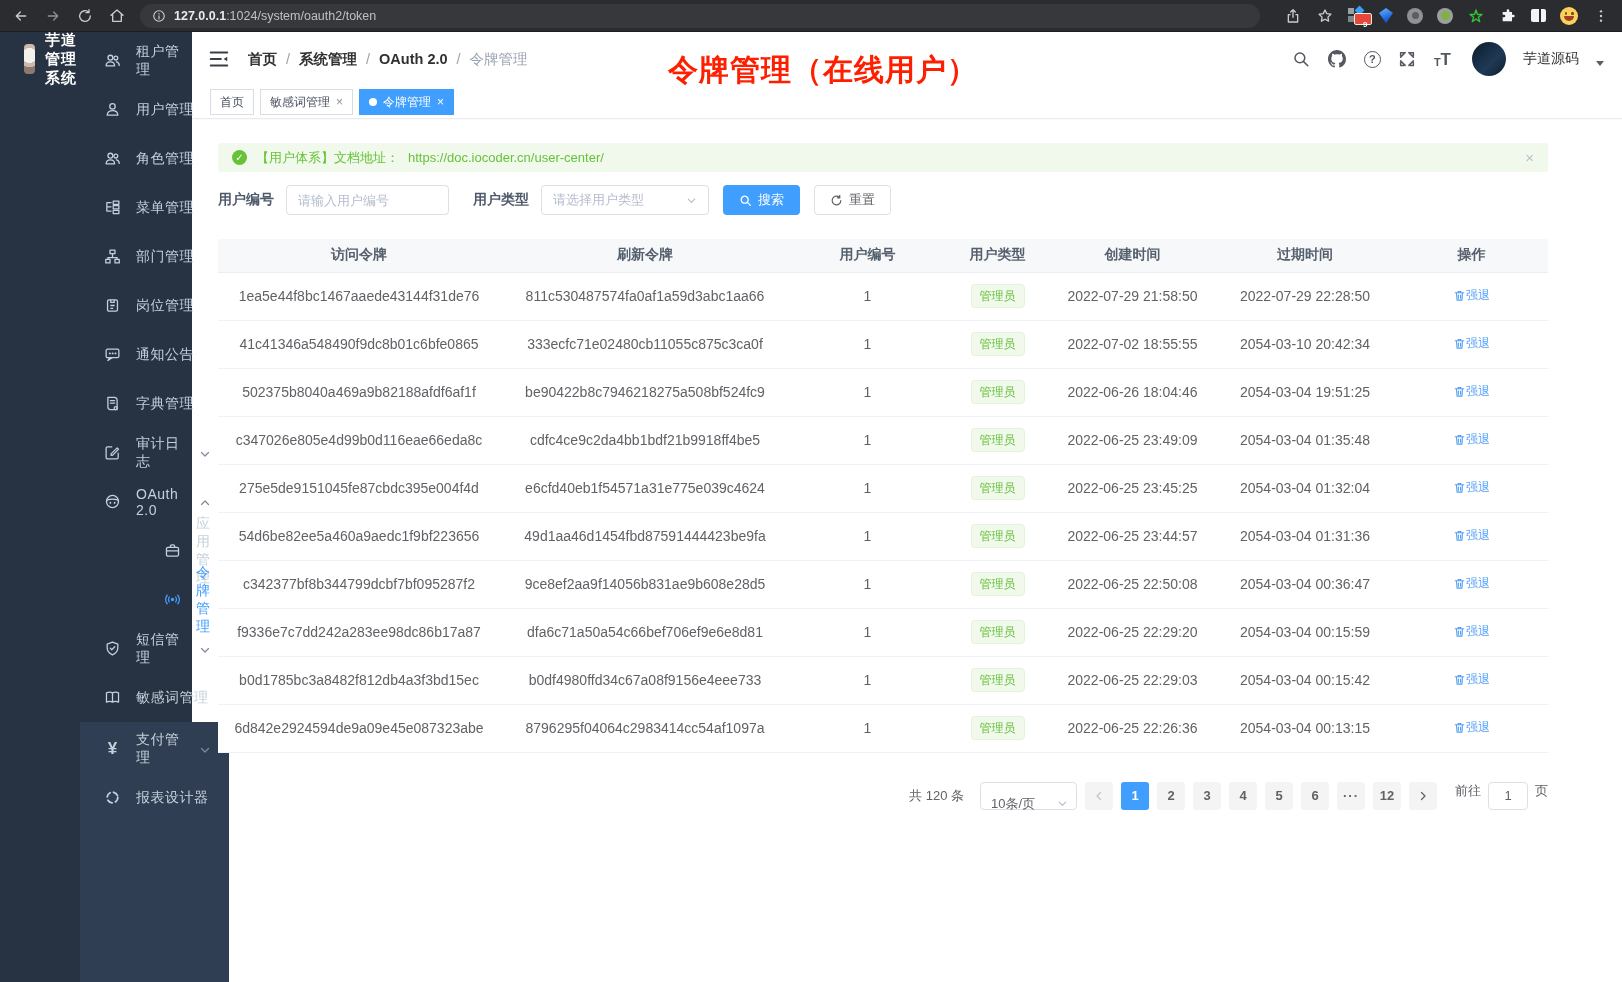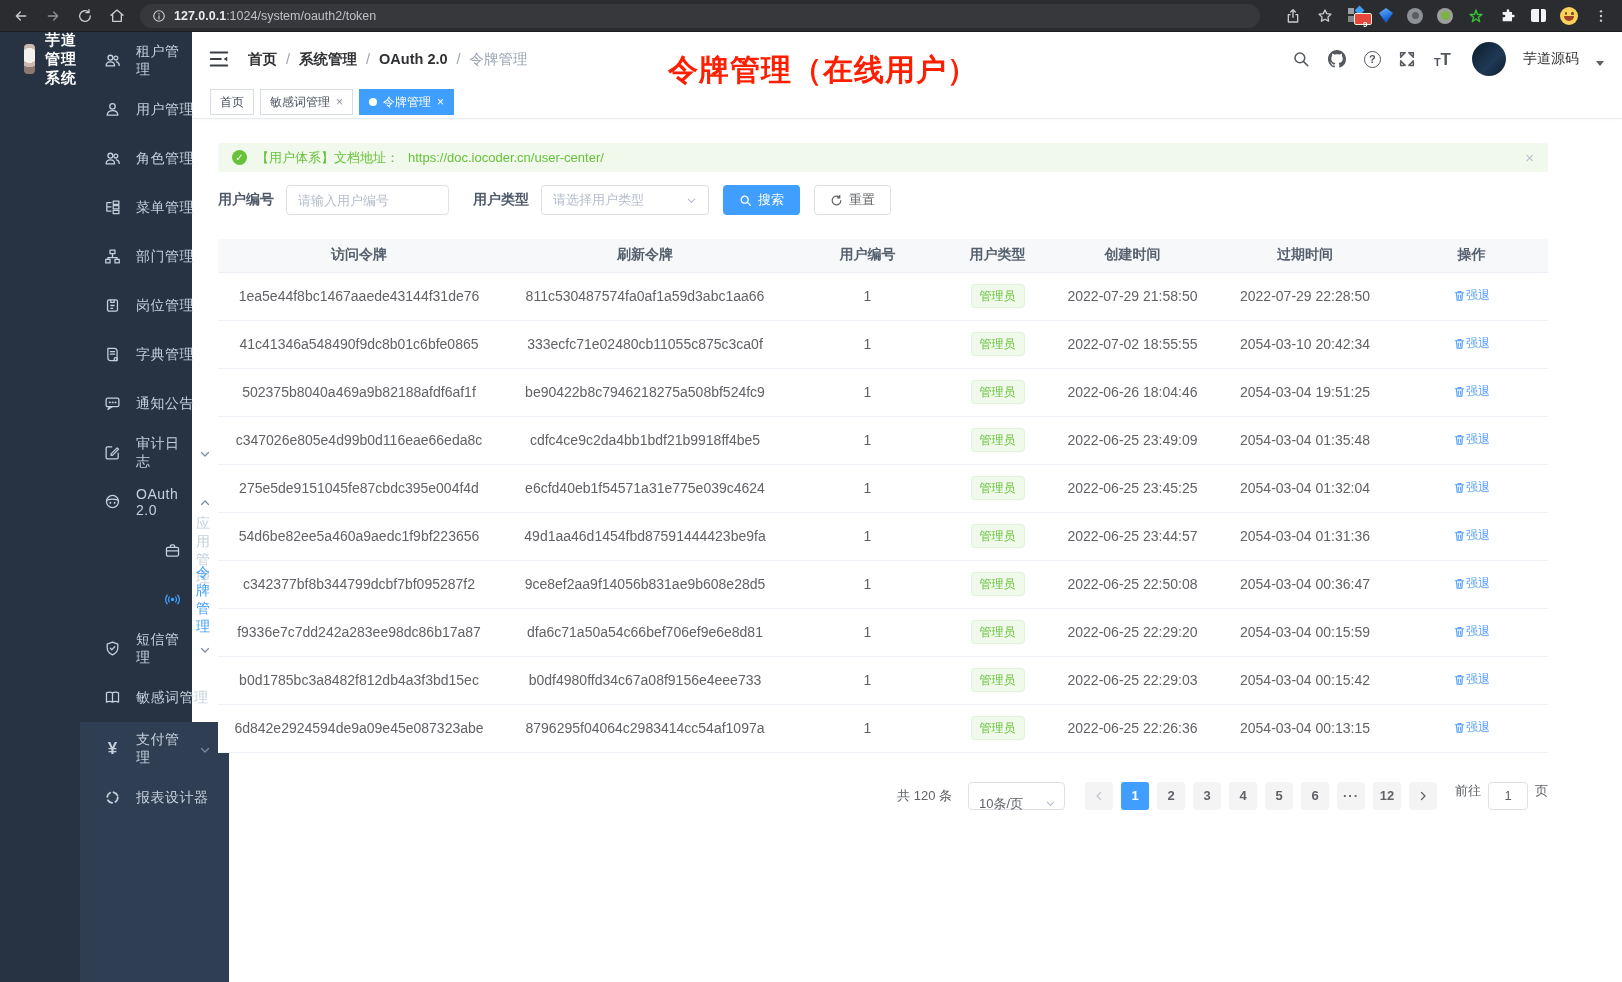--- a/index.html
+++ b/index.html
@@ -104,21 +104,21 @@
   thead th { background:#f7f8fa; height:33px; font-size:14px; font-weight:700; color:#55606e; text-align:center; }
   tbody td { height:48px; font-size:14px; color:#606266; text-align:center; border-bottom:1px solid #eef1f6; background:#fff; }
   thead tr { border-bottom:1px solid #ebeef5; }
   .badge { display:inline-block; background:#f0f9eb; border:1px solid #e1f3d8; color:#67c23a; font-size:12px; line-height:1; padding:5px 8px; border-radius:4px; }
   .act-link { color:#509efc; font-size:12px; display:inline-flex; align-items:center; gap:0; cursor:pointer; }
   .act-link svg { width:13px; height:13px; }
 
   
   .pagebar { width:1330px; margin-top:29px; display:flex; align-items:center; justify-content:flex-end; gap:8px; font-size:13px; color:#606266; }
   .pg-total { margin-right:8px; }
-  .pg-size { width:97px; height:28px; border:1px solid #dcdfe6; border-radius:4px; display:flex; align-items:center; justify-content:space-between; padding:16px 8px 0 10px; color:#606266; cursor:pointer; margin-right:12px; }
+  .pg-size { width:97px; height:28px; border:1px solid #dcdfe6; border-radius:4px; display:flex; align-items:center; justify-content:space-between; padding:16px 8px 0 10px; color:#606266; cursor:pointer; margin-right:0; }
   .pg-size svg { width:11px; height:11px; color:#b4bccc; }
   .pg-btn { min-width:28px; height:28px; border-radius:3px; background:#f4f4f5; color:#606266; font-weight:600; display:flex; align-items:center; justify-content:center; padding:0 4px; cursor:pointer; }
   .pg-btn.active { background:#409eff; color:#fff; }
   .pg-btn.nav svg { width:12px; height:12px; }
   .pg-btn.disabled { color:#c0c4cc; cursor:default; }
   .pg-more { background:#f4f4f5; letter-spacing:1px; font-weight:700; }
   .pg-goto { display:flex; align-items:flex-start; gap:7px; margin-left:10px; }
   .pg-input { width:40px; height:28px; border:1px solid #dcdfe6; border-radius:4px; text-align:center; font-size:13px; color:#606266; font-family:inherit; }
 </style>
 </head>
@@ -275,36 +275,36 @@
               <svg viewBox="0 0 24 24" fill="none" stroke="currentColor" stroke-width="1.8" stroke-linejoin="round">
                 <rect x="5" y="4" width="14" height="16" rx="2"></rect>
                 <path d="M9.5 4v3.5h5V4M9 12h6M9 16h4"></path>
               </svg>
             </span>
           <span class="lbl">岗位管理</span>
         </div>
         <div class="m-item">
           <span class="mi-ico">
               <svg viewBox="0 0 24 24" fill="none" stroke="currentColor" stroke-width="1.8" stroke-linecap="round" stroke-linejoin="round">
+                <rect x="3" y="4.5" width="18" height="12" rx="2"></rect>
+                <path d="M8 16.5l-2.5 4 6-4"></path>
+                <path d="M8 10.5h.5M12 10.5h.5M16 10.5h.5" stroke-width="2.4"></path>
+              </svg>
+            </span>
+          <span class="lbl">通知公告</span>
+        </div>
+        <div class="m-item">
+          <span class="mi-ico">
+              <svg viewBox="0 0 24 24" fill="none" stroke="currentColor" stroke-width="1.8" stroke-linecap="round" stroke-linejoin="round">
                 <path d="M5.5 3.5h9.5a3.5 3.5 0 013.5 3.5v13.5H9a3.5 3.5 0 01-3.5-3.5z"></path>
                 <path d="M9 8h6M9 11.5h6"></path>
                 <circle cx="16.5" cy="18.5" r="2.2"></circle>
               </svg>
             </span>
           <span class="lbl">字典管理</span>
-        </div>
-        <div class="m-item">
-          <span class="mi-ico">
-              <svg viewBox="0 0 24 24" fill="none" stroke="currentColor" stroke-width="1.8" stroke-linecap="round" stroke-linejoin="round">
-                <rect x="3" y="4.5" width="18" height="12" rx="2"></rect>
-                <path d="M8 16.5l-2.5 4 6-4"></path>
-                <path d="M8 10.5h.5M12 10.5h.5M16 10.5h.5" stroke-width="2.4"></path>
-              </svg>
-            </span>
-          <span class="lbl">通知公告</span>
         </div>
         <div class="m-item">
           <span class="mi-ico">
               <svg viewBox="0 0 24 24" fill="none" stroke="currentColor" stroke-width="1.8" stroke-linecap="round" stroke-linejoin="round">
                 <path d="M20 13v6a2 2 0 01-2 2H5a2 2 0 01-2-2V6a2 2 0 012-2h6"></path>
                 <path d="M10 14l8.5-8.5 2 2L12 16h-2z"></path>
               </svg>
             </span>
           <span class="lbl">审计日志</span>
           <span class="arr"><svg viewBox="0 0 24 24" fill="none" stroke="currentColor" stroke-width="2.4" stroke-linecap="round" stroke-linejoin="round">

